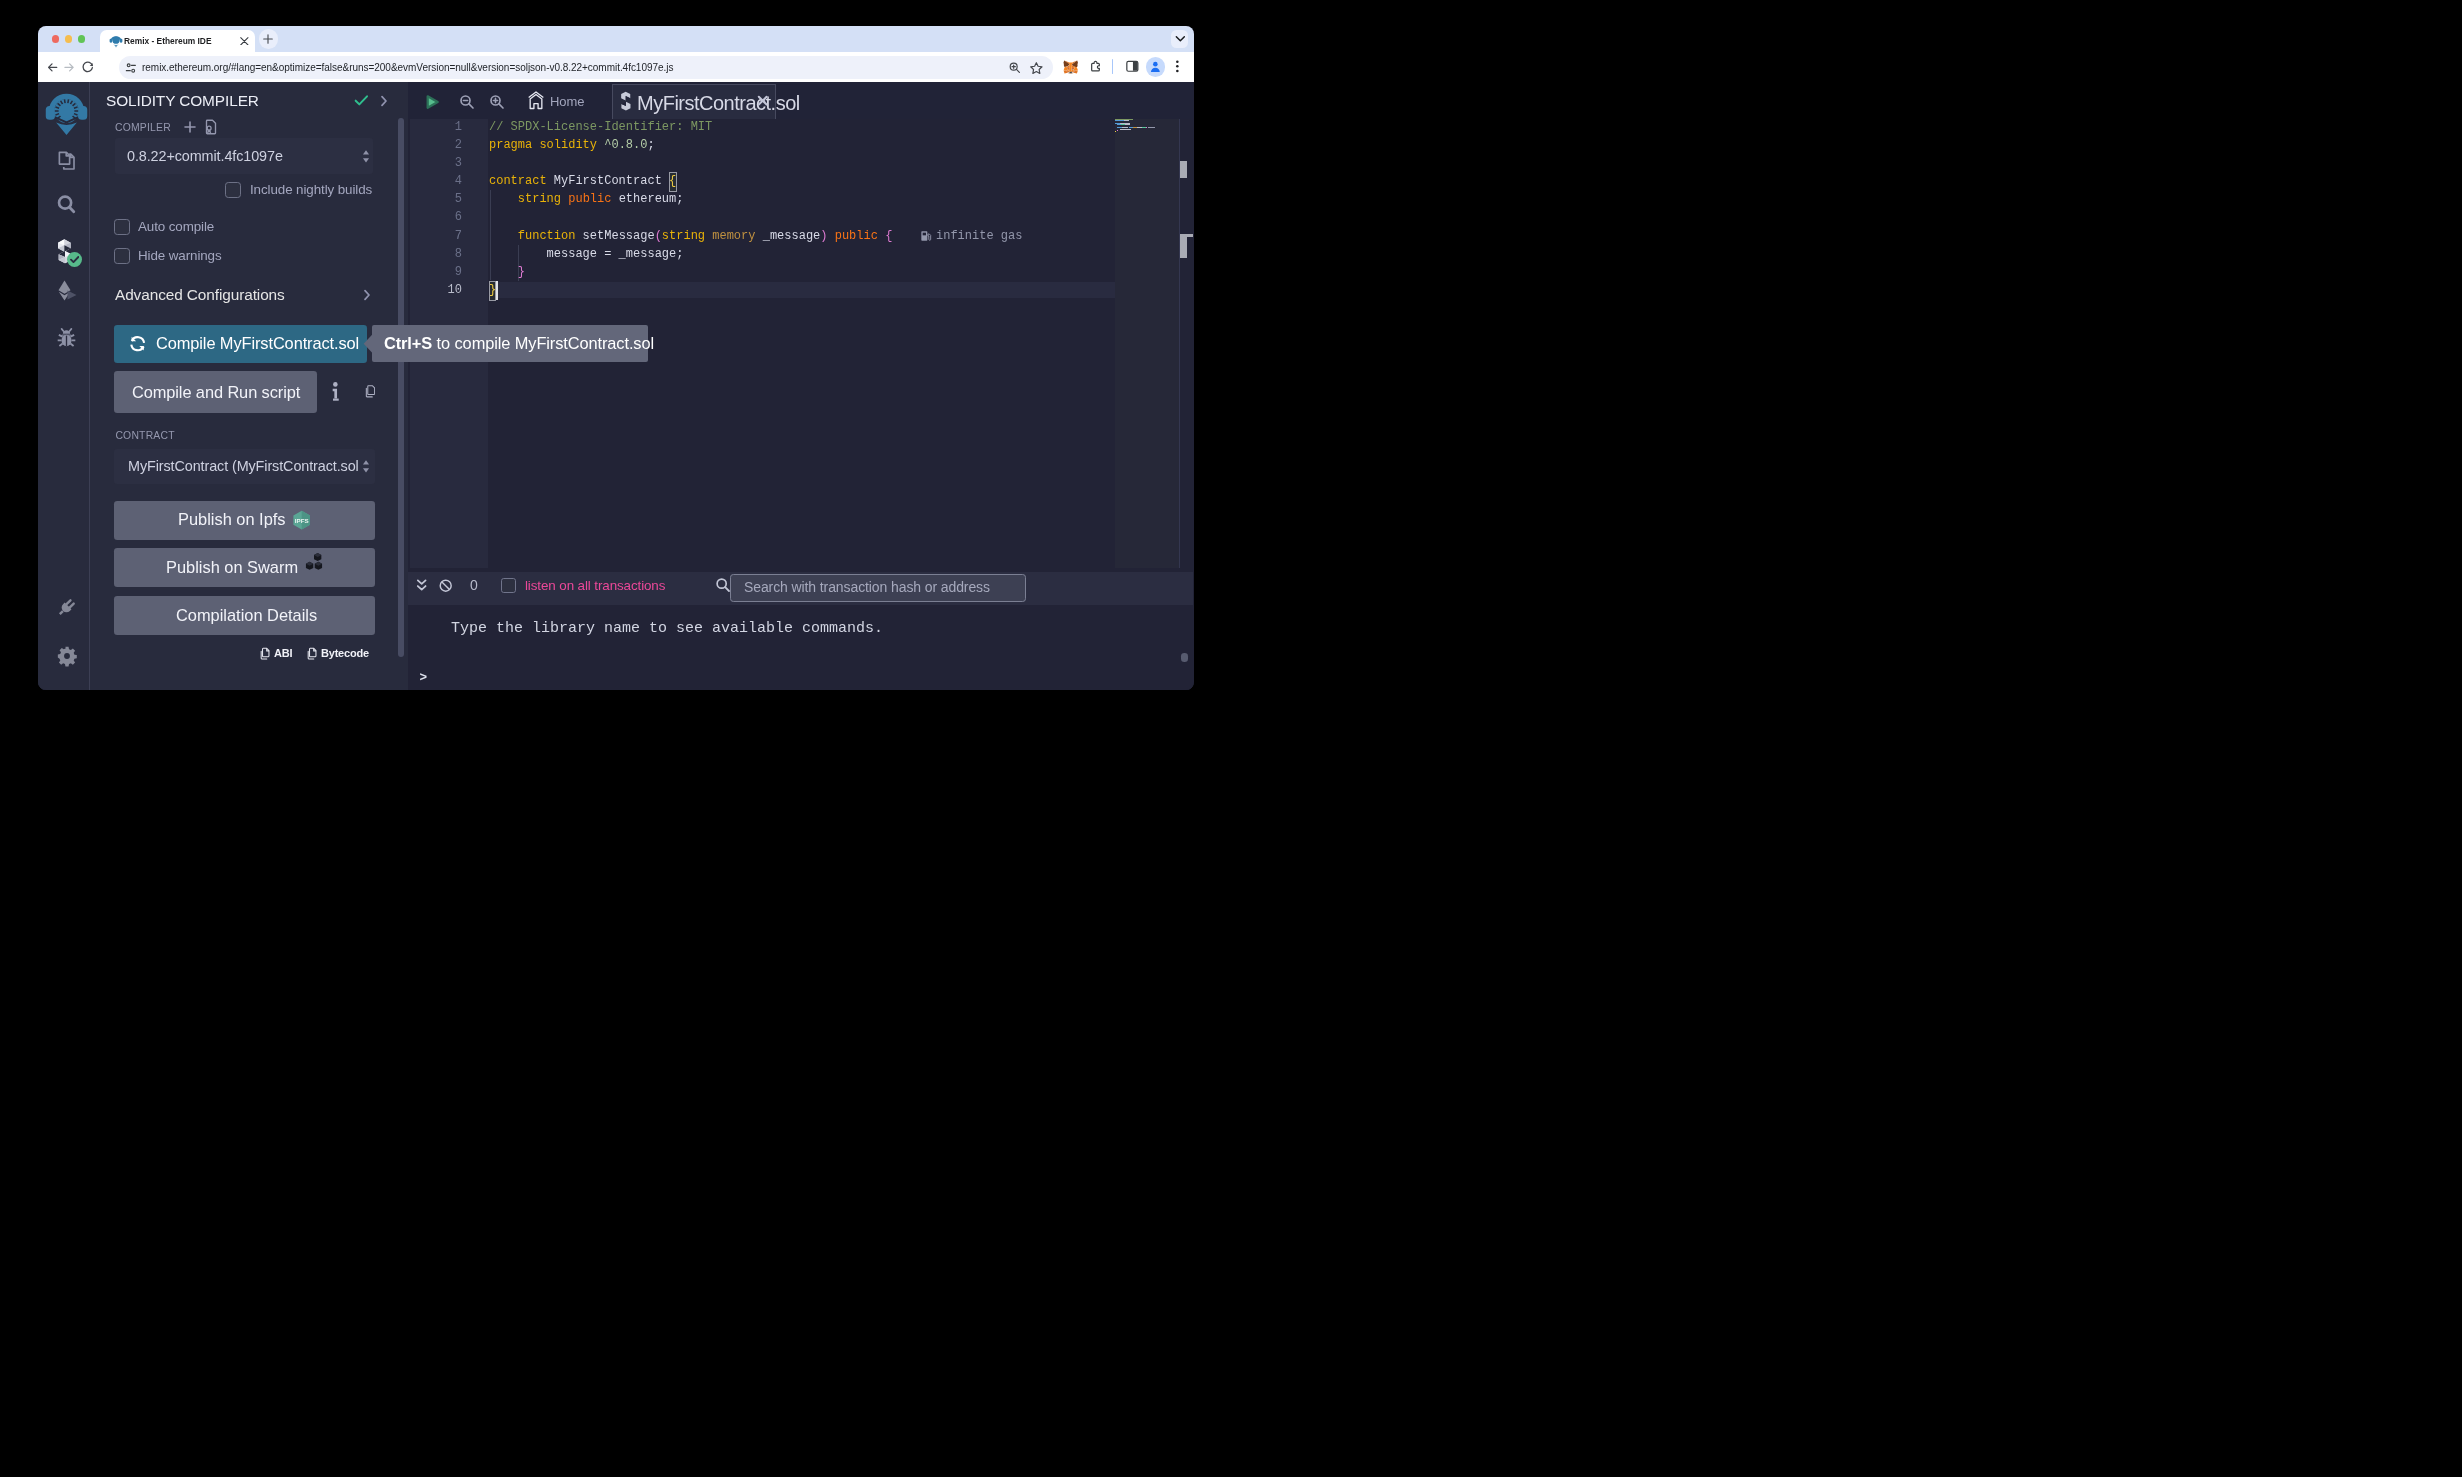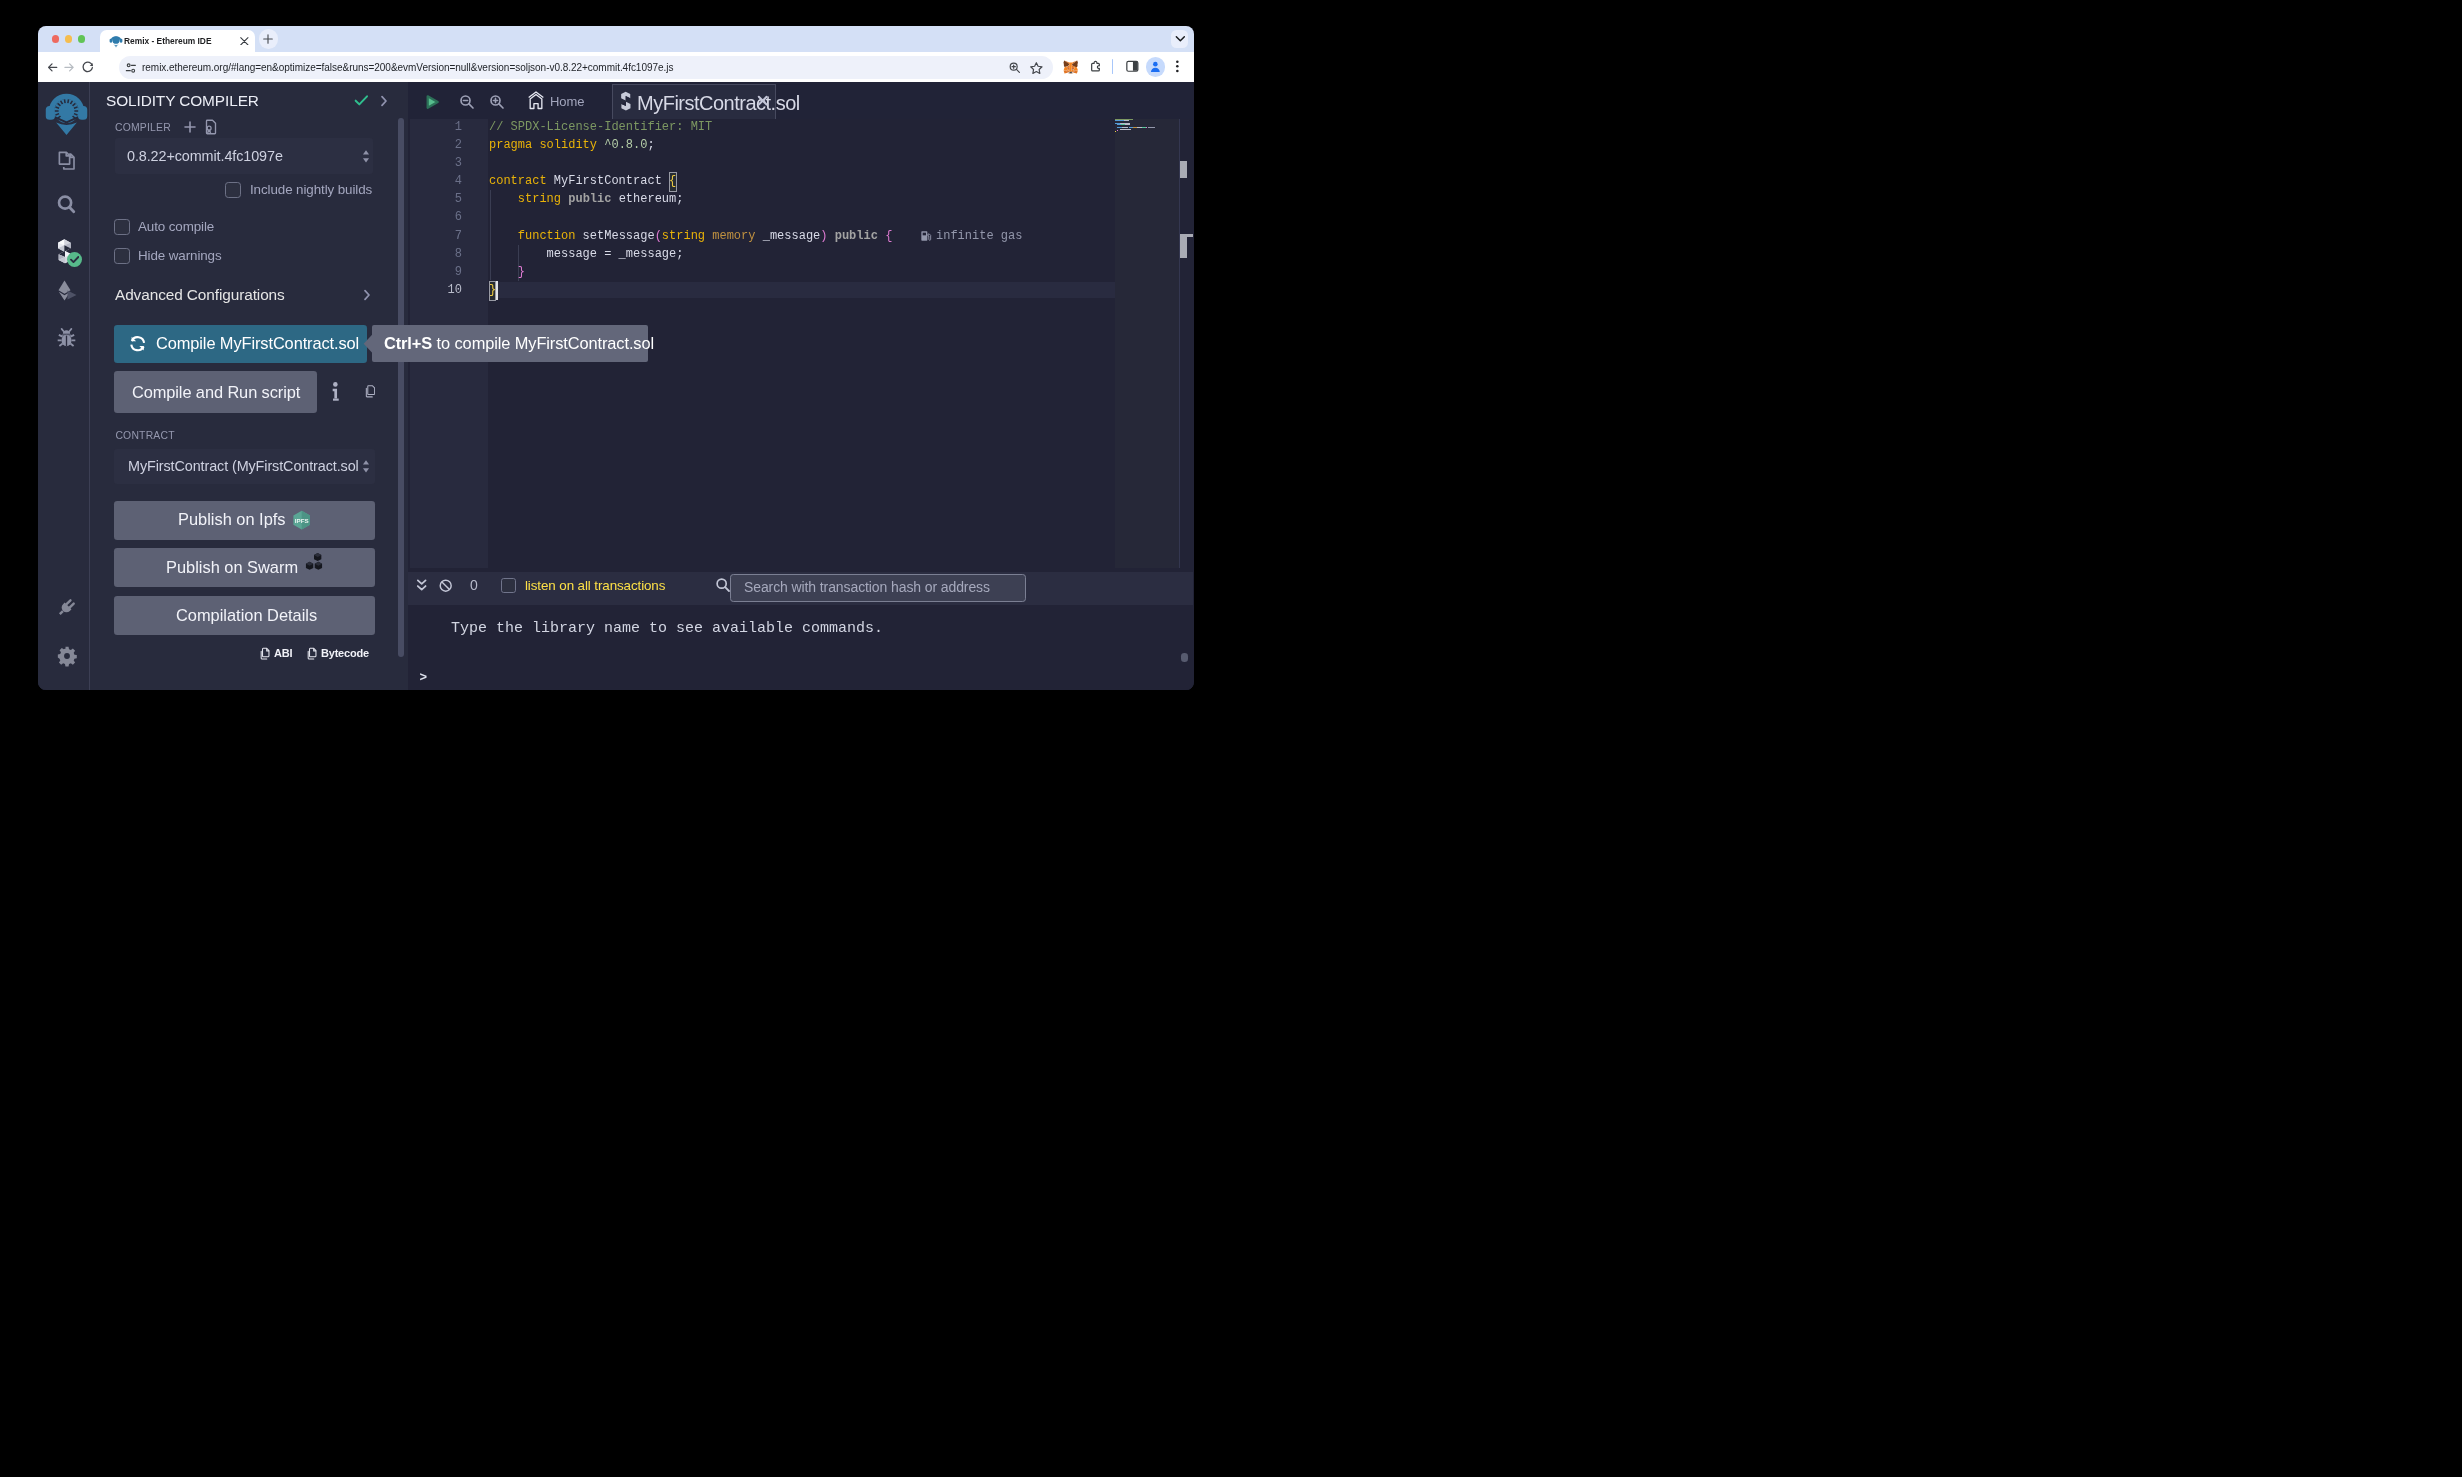--- a/index.html
+++ b/index.html
@@ -28,21 +28,21 @@
   #terminal { left:370px; top:486px; width:785px; height:122px; background:#222336; }
   
   .paneltitle { font-size:15.4px; color:#eceef6; letter-spacing:-0.1px; }
   .seclabel { font-size:10.4px; color:#9598af; letter-spacing:0.2px; }
   .lbl { font-size:13.4px; color:#a4a7bf; letter-spacing:-0.1px; }
   .cb { width:16px; height:16px; border:1px solid #6d7186; border-radius:3.3px; background:#2d3040; }
   .sel { background:#2c2f42; border-radius:3.3px; }
   .btn { border-radius:3.3px; font-size:16.4px; color:#f2f3f9; letter-spacing:-0.1px; text-align:center; }
   .graybtn { background:#5d6174; }
   .tok { position:static !important; font-style:normal; }
-  .kw { color:#eab308; } .wh { color:#d9dbe8; } .gr { color:#a3a3a3;font-weight:bold; } .pk { color:#dd7ad1; }
+  .kw { color:#eab308; } .wh { color:#d9dbe8; } .gr { color:#f97316; } .pk { color:#dd7ad1; }
   .lnum { left:0; width:54px; text-align:right; font-family:"Liberation Mono",monospace;
     font-size:12px; line-height:18px; color:#6b7089; }
   .cl { left:81px; font-family:"Liberation Mono",monospace; font-size:12px;
     line-height:18px; white-space:pre; z-index:2; }
   .mm { height:0.7px; }
 </style>
 </head>
 <body>
 <div id="win">
 
@@ -441,21 +441,21 @@
       <div style="left:0;top:4px;width:100%;height:33px;background:#2b2d41"></div>
       <svg style="left:7.5px;top:10.7px" width="11.4" height="13.4" viewBox="0 0 16 19">
         <path d="M2.5 2l5.5 5L13.5 2M2.5 10l5.5 5L13.5 10" stroke="#c3c6d6" stroke-width="2.5" fill="none" stroke-linecap="round" stroke-linejoin="round"></path>
       </svg>
       <svg style="left:31px;top:10.7px" width="13.4" height="13.4" viewBox="0 0 22 22">
         <circle cx="11" cy="11" r="9" fill="none" stroke="#c3c6d6" stroke-width="2.4"></circle>
         <path d="M4.8 4.8l12.4 12.4" stroke="#c3c6d6" stroke-width="2.4"></path>
       </svg>
       <span style="left:62px;top:9.4px;font-size:14px;color:#b7bacb">0</span>
       <div style="left:93px;top:10px;width:14.7px;height:14.7px;border:1px solid #70748b;border-radius:2.7px;background:#2d3040"></div>
-      <span style="left:117px;top:9.7px;font-size:13.4px;color:#fde047;letter-spacing:-0.1px">listen on all transactions</span>
+      <span style="left:117px;top:9.7px;font-size:13.4px;color:#ec4899;letter-spacing:-0.1px">listen on all transactions</span>
       <svg style="left:307px;top:9.4px" width="16" height="16" viewBox="0 0 24 24">
         <circle cx="10" cy="10" r="6.8" fill="none" stroke="#c3c6d6" stroke-width="2.5"></circle>
         <path d="M15.2 15.2l5.8 5.8" stroke="#c3c6d6" stroke-width="2.7" stroke-linecap="round"></path>
       </svg>
       <div style="left:322px;top:5.7px;width:296px;height:28px;background:#3d4053;border:1px solid #7b7f93;border-radius:3.3px"></div>
       <span style="left:336px;top:11.4px;font-size:14px;color:#a6a9bd;letter-spacing:-0.1px">Search with transaction hash or address</span>
       <span class="mono" style="left:43px;top:52px;font-size:15px;color:#d2d5e2">Type the library name to see available commands.</span>
       <span class="mono" style="left:11.4px;top:102px;font-size:12.7px;font-weight:700;color:#dfe2ee">&gt;</span>
       <div style="left:773px;top:85px;width:6.7px;height:9.4px;background:#575b6f;border-radius:3.3px"></div>
     </div>

